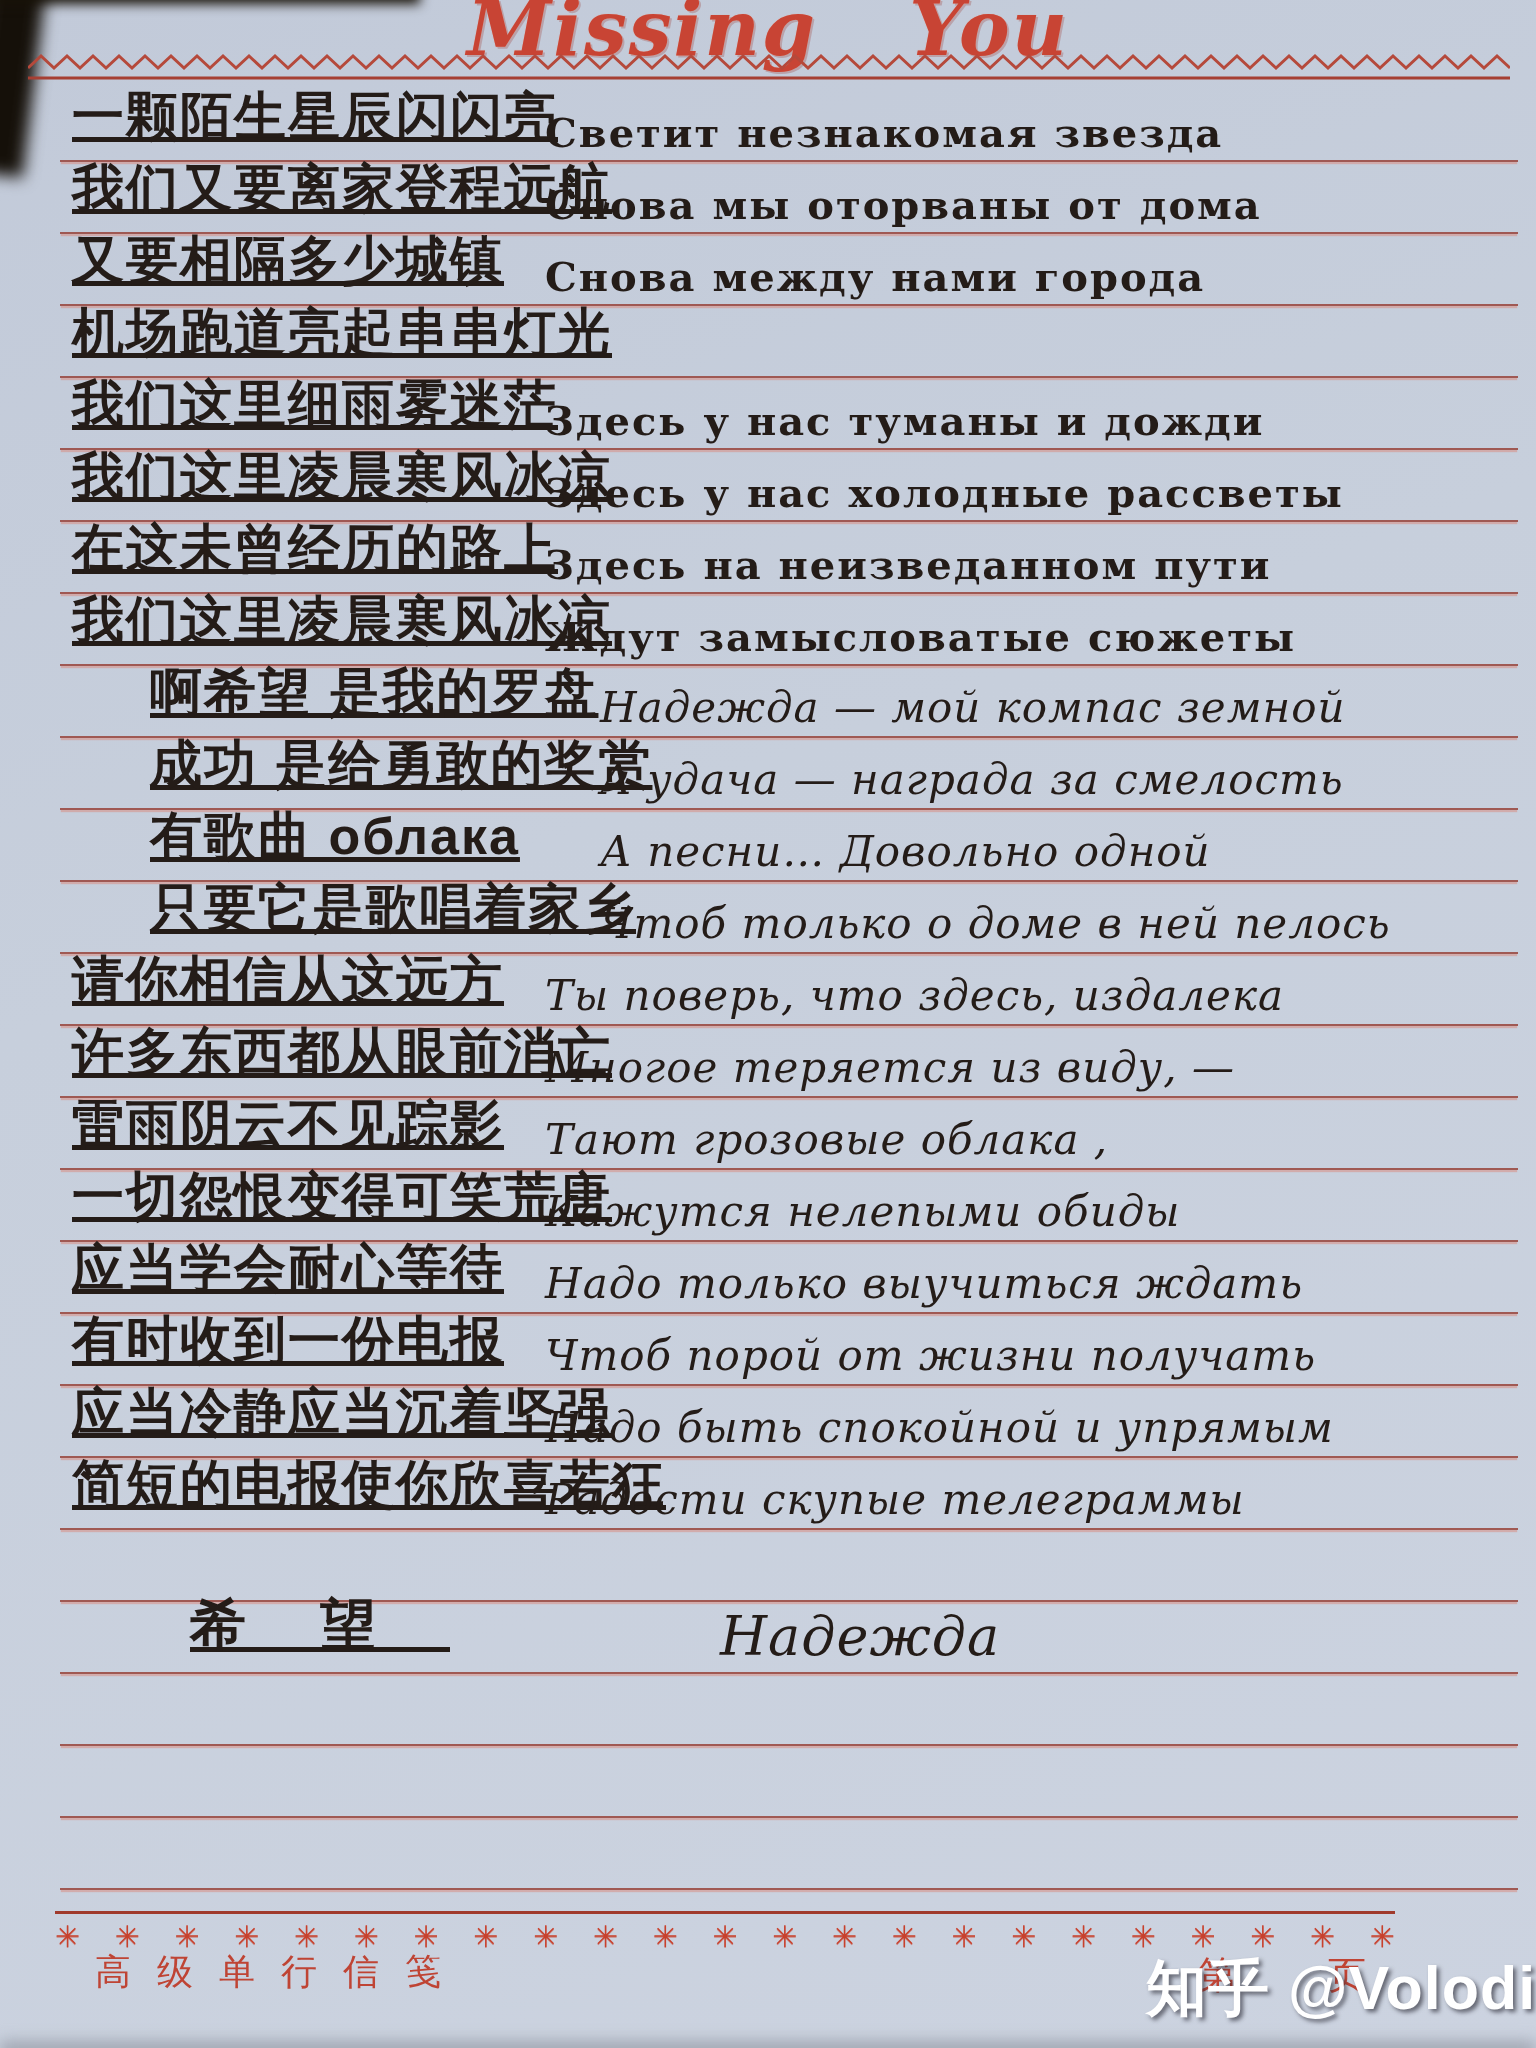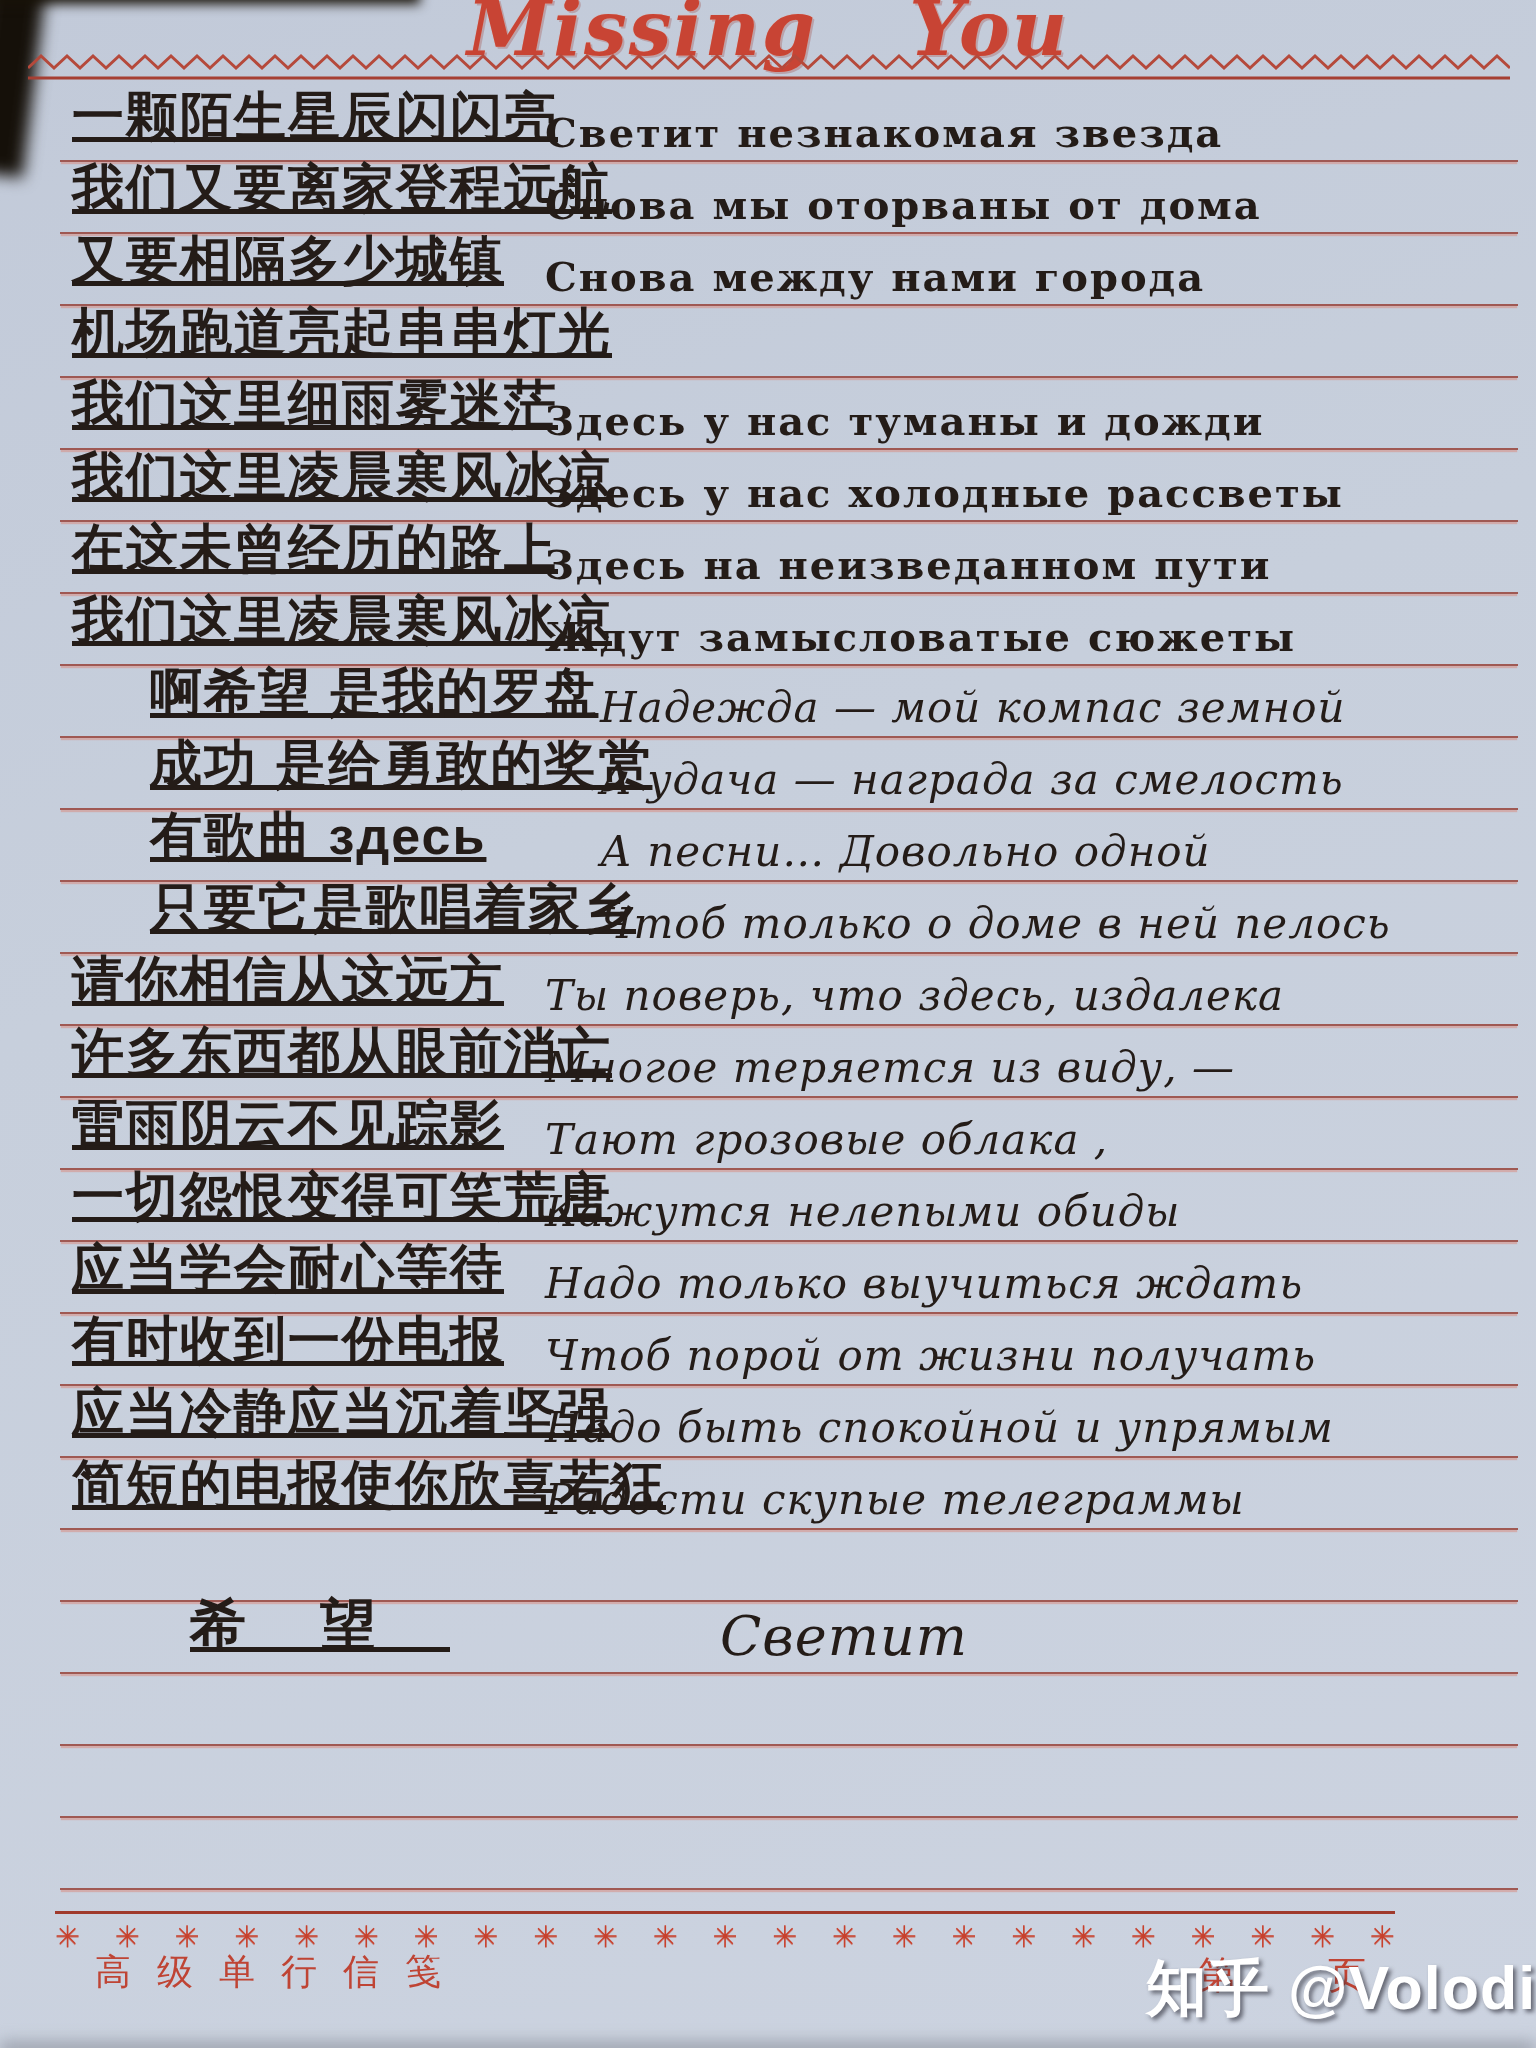--- a/index.html
+++ b/index.html
@@ -125,21 +125,21 @@
       </div>
       <div class="row cursive indent">
         <span class="zh">啊希望  是我的罗盘</span>
         <span class="ru">Надежда — мой компас земной</span>
       </div>
       <div class="row cursive indent">
         <span class="zh">成功  是给勇敢的奖赏</span>
         <span class="ru">А удача — награда за смелость</span>
       </div>
       <div class="row cursive indent">
-        <span class="zh">有歌曲  здесь</span>
+        <span class="zh">有歌曲  облака</span>
         <span class="ru">А песни… Довольно одной</span>
       </div>
       <div class="row cursive indent">
         <span class="zh">只要它是歌唱着家乡</span>
         <span class="ru">Чтоб только о доме в ней пелось</span>
       </div>
       <div class="row cursive">
         <span class="zh">请你相信从这远方</span>
         <span class="ru">Ты поверь, что здесь, издалека</span>
       </div>
@@ -167,21 +167,21 @@
         <span class="zh">应当冷静应当沉着坚强</span>
         <span class="ru">Надо быть спокойной и упрямым</span>
       </div>
       <div class="row cursive">
         <span class="zh">简短的电报使你欣喜若狂</span>
         <span class="ru">Радости скупые телеграммы</span>
       </div>
       <div class="row empty"></div>
       <div class="row closing cursive">
         <span class="zh">希望</span>
-        <span class="ru">Светит</span>
+        <span class="ru">Надежда</span>
       </div>
       <div class="row empty"></div>
       <div class="row empty"></div>
       <div class="row empty"></div>
     </div>
 
   <div class="footer-line"></div>
   <div class="ornaments" id="ornament-row">
       <span>✳</span>
       <span>✳</span>

